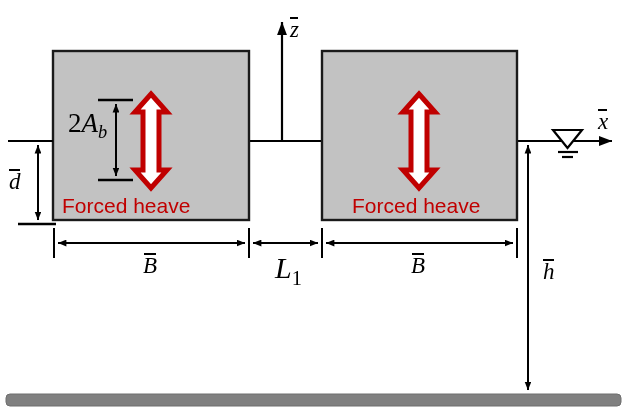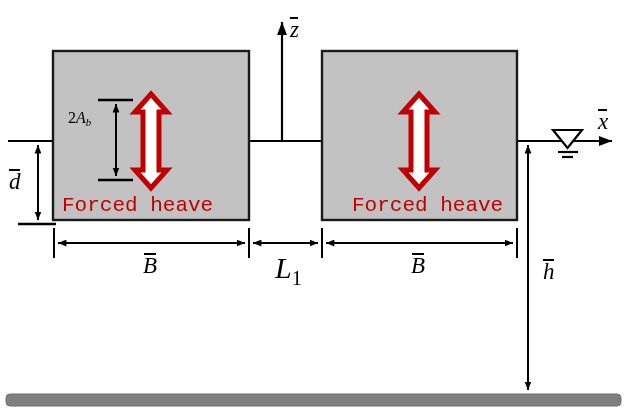--- a/index.html
+++ b/index.html
@@ -51,21 +51,21 @@
     font-style: italic;
   }
   .sub-num {
     font-size: 0.68em;
     vertical-align: -0.32em;
     font-style: normal;
   }
   .heave-text {
     position: absolute;
     color: #c00000;
-    font-family: Liberation Mono, monospace;
+    font-family: Liberation Sans, sans-serif;
     font-size: 21px;
     white-space: nowrap;
     user-select: none;
   }
 </style>
 </head>
 <body>
 
 <div id="diagram-root">
 
@@ -175,21 +175,21 @@
   </svg>
 
   <div class="lbl lbl-italic" style="left:290px; top:16px; font-size:23px;">
     <span class="ovb">z</span>
   </div>
 
   <div class="lbl lbl-italic" style="left:598px; top:108px; font-size:23px;">
     <span class="ovb">x</span>
   </div>
 
-  <div class="lbl" style="left:68px; top:110px; font-size:16px;">
+  <div class="lbl" style="left:68px; top:110px; font-size:27px;">
     <span>2</span><span class="lbl-italic">A</span><span class="sub">b</span>
   </div>
 
   <div class="lbl lbl-italic" style="left:9px; top:168px; font-size:23px;">
     <span class="ovb">d</span>
   </div>
 
   <div class="heave-text" style="left:62px; top:194px;">Forced heave</div>
 
   <div class="heave-text" style="left:352px; top:194px;">Forced heave</div>

